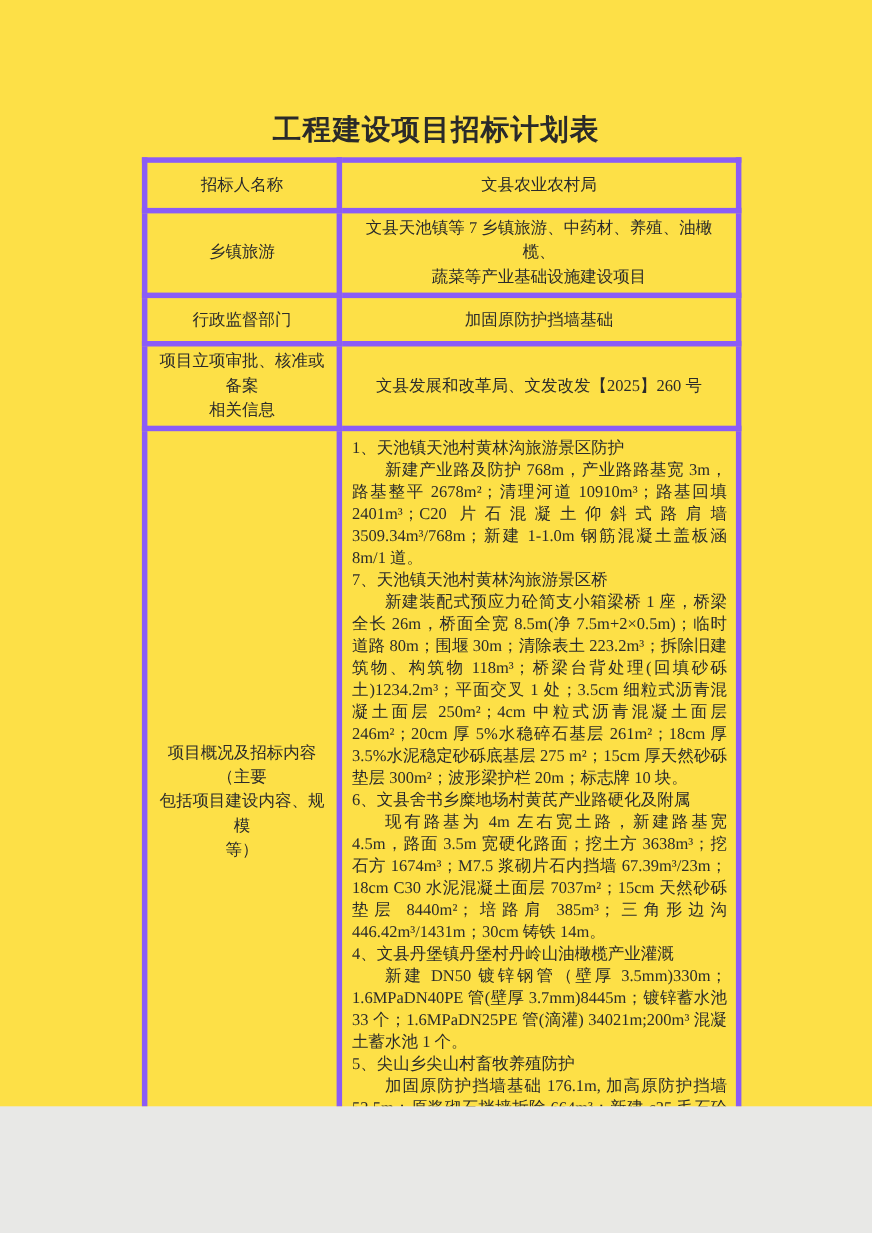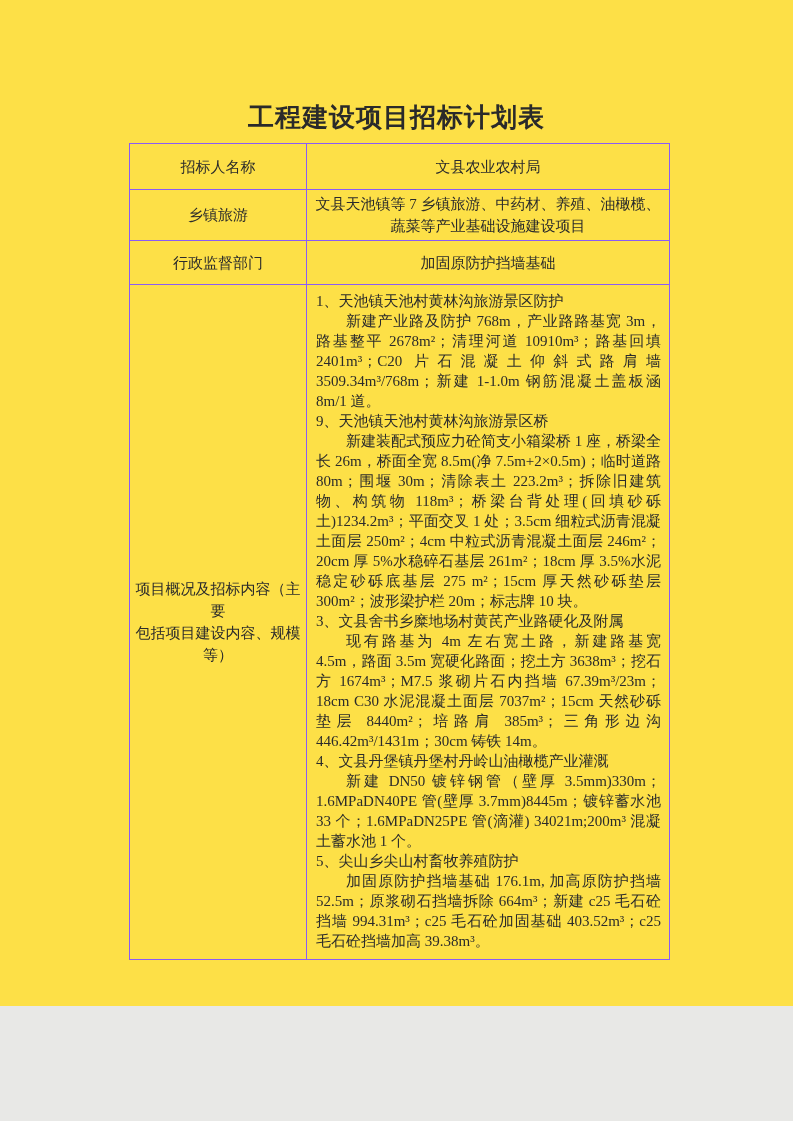--- a/index.html
+++ b/index.html
@@ -33,21 +33,21 @@
     position: absolute;
     left: 129px;
     top: 143px;
     width: 540px;
     border-collapse: collapse;
     table-layout: fixed;
   }
   col.c1 { width: 177px; }
   col.c2 { width: 363px; }
   td {
-    border: 1px solid #8b5cf6;
+    border: 5px solid #8b5cf6;
     font-size: 15px;
     color: #2b2b2b;
     box-sizing: border-box;
   }
   td.lbl {
     text-align: center;
     vertical-align: middle;
     white-space: pre-line;
     line-height: 22px;
     padding: 3px 5px;
@@ -104,39 +104,44 @@
         <td class="lbl">乡镇旅游</td>
         <td class="val">文县天池镇等 7 乡镇旅游、中药材、养殖、油橄榄、
 蔬菜等产业基础设施建设项目</td>
       </tr>
 
       <tr class="r3">
         <td class="lbl">行政监督部门</td>
         <td class="val">加固原防护挡墙基础</td>
       </tr>
 
+      <tr class="r4">
+        <td class="lbl">项目立项审批、核准或备案
+相关信息</td>
+        <td class="val">文县发展和改革局、文发改发【2025】260 号</td>
+      </tr>
 
       <tr class="r5">
         <td class="lbl overview-lbl">项目概况及招标内容（主要
 包括项目建设内容、规模
 等）</td>
         <td class="val overview-val">
 
           <div class="sec">
             <div class="sec-h">1、天池镇天池村黄林沟旅游景区防护</div>
             <div class="sec-b">新建产业路及防护 768m，产业路路基宽 3m，路基整平 2678m²；清理河道 10910m³；路基回填 2401m³；C20 片石混凝土仰斜式路肩墙 3509.34m³/768m；新建 1-1.0m 钢筋混凝土盖板涵 8m/1 道。</div>
           </div>
 
           <div class="sec">
-            <div class="sec-h">9、天池镇天池村黄林沟旅游景区桥</div>
+            <div class="sec-h">7、天池镇天池村黄林沟旅游景区桥</div>
             <div class="sec-b">新建装配式预应力砼简支小箱梁桥 1 座，桥梁全长 26m，桥面全宽 8.5m(净 7.5m+2×0.5m)；临时道路 80m；围堰 30m；清除表土 223.2m³；拆除旧建筑物、构筑物 118m³；桥梁台背处理(回填砂砾土)1234.2m³；平面交叉 1 处；3.5cm 细粒式沥青混凝土面层 250m²；4cm 中粒式沥青混凝土面层 246m²；20cm 厚 5%水稳碎石基层 261m²；18cm 厚 3.5%水泥稳定砂砾底基层 275 m²；15cm 厚天然砂砾垫层 300m²；波形梁护栏 20m；标志牌 10 块。</div>
           </div>
 
           <div class="sec">
-            <div class="sec-h">3、文县舍书乡糜地场村黄芪产业路硬化及附属</div>
+            <div class="sec-h">6、文县舍书乡糜地场村黄芪产业路硬化及附属</div>
             <div class="sec-b">现有路基为 4m 左右宽土路，新建路基宽 4.5m，路面 3.5m 宽硬化路面；挖土方 3638m³；挖石方 1674m³；M7.5 浆砌片石内挡墙 67.39m³/23m；18cm C30 水泥混凝土面层 7037m²；15cm 天然砂砾垫层 8440m²；培路肩 385m³；三角形边沟 446.42m³/1431m；30cm 铸铁 14m。</div>
           </div>
 
           <div class="sec">
             <div class="sec-h">4、文县丹堡镇丹堡村丹岭山油橄榄产业灌溉</div>
             <div class="sec-b">新建 DN50 镀锌钢管（壁厚 3.5mm)330m；1.6MPaDN40PE 管(壁厚 3.7mm)8445m；镀锌蓄水池 33 个；1.6MPaDN25PE 管(滴灌) 34021m;200m³ 混凝土蓄水池 1 个。</div>
           </div>
 
           <div class="sec">
             <div class="sec-h">5、尖山乡尖山村畜牧养殖防护</div>

